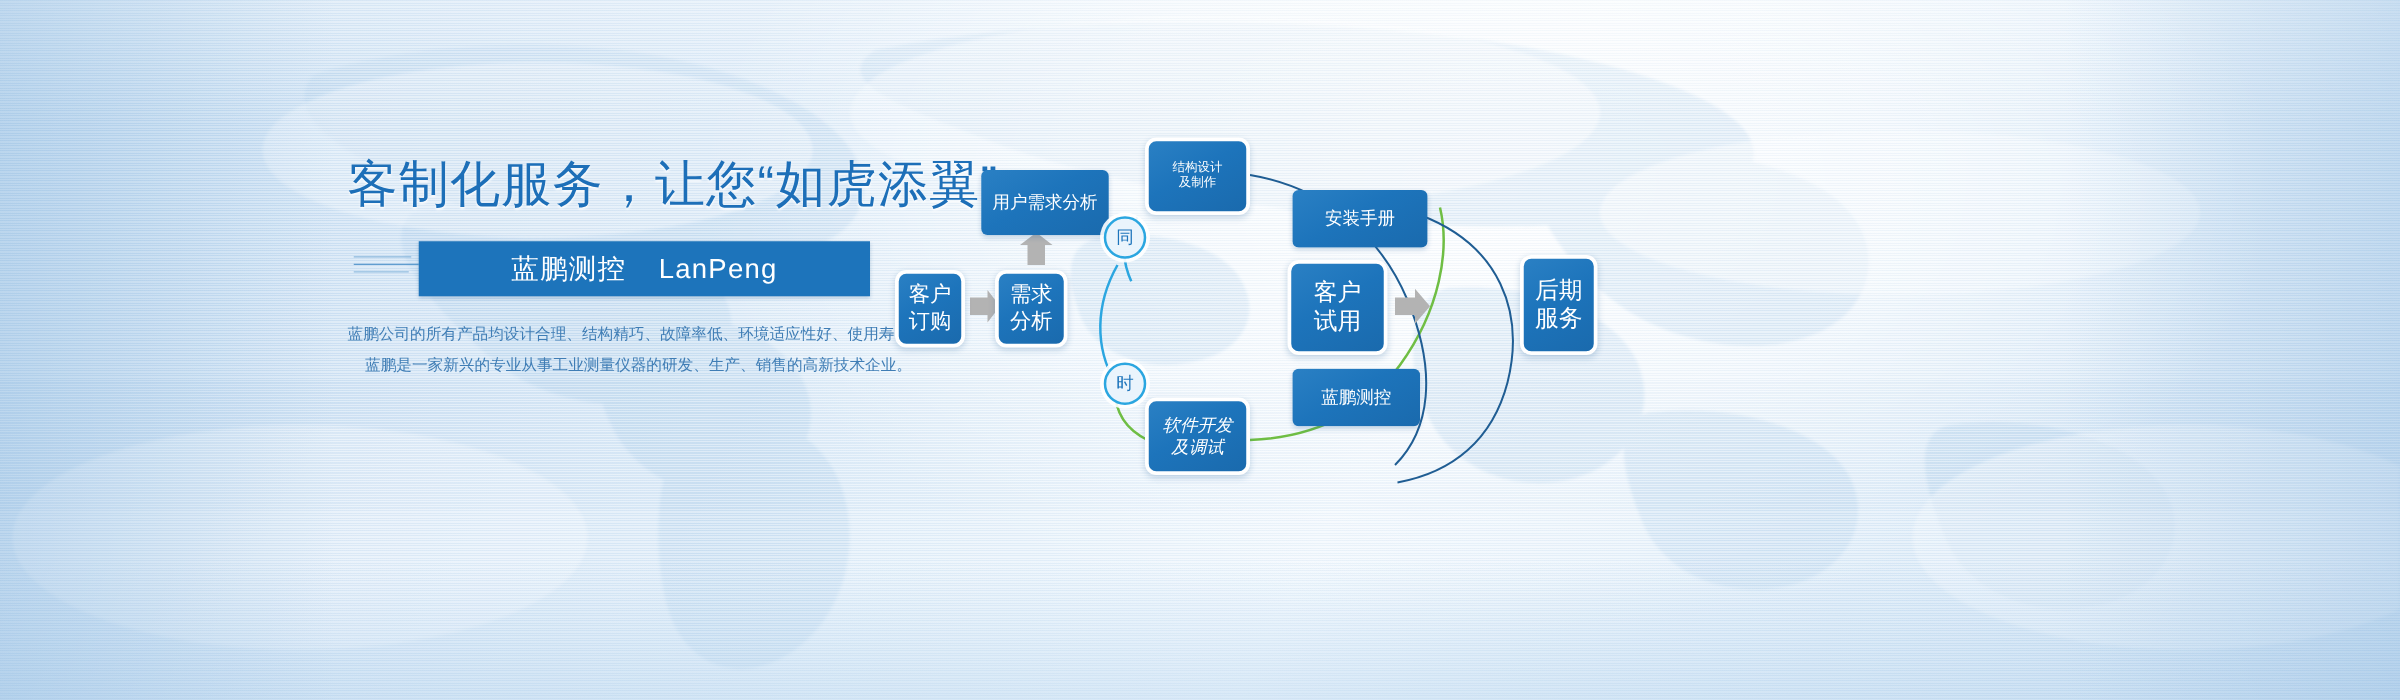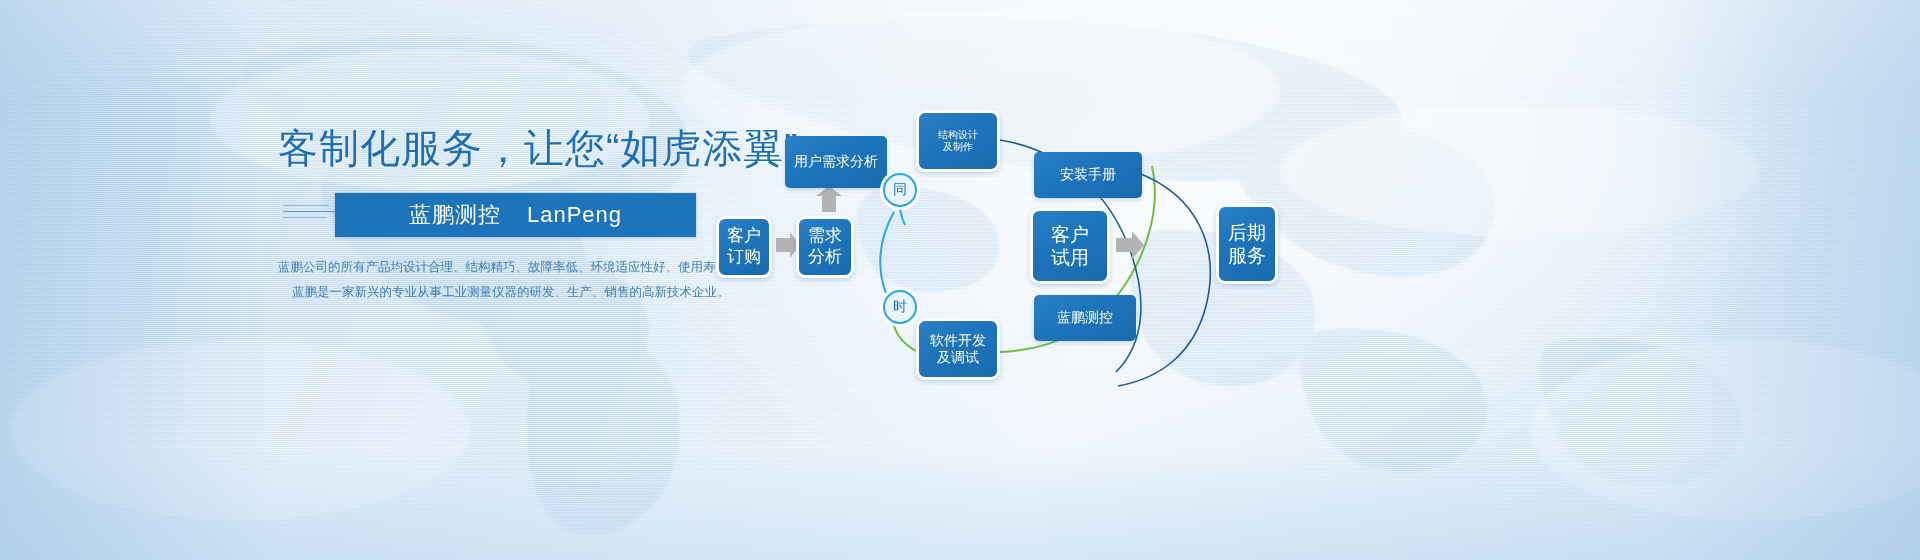--- a/index.html
+++ b/index.html
@@ -162,21 +162,21 @@
     </div>
 
     <div class="node" style="left:96px;top:216px;width:58px;height:62px;font-size:17px;">
       <span>需求<br>分析</span>
     </div>
 
     <div class="node" style="left:216px;top:110px;width:84px;height:62px;font-size:10px;">
       <span>结构设计<br>及制作</span>
     </div>
 
-    <div class="node" style="left:216px;top:318px;width:84px;height:62px;font-size:14px;">
+    <div class="node" style="left:216px;top:318px;width:84px;height:62px;font-size:14px;font-style:italic;">
       <span>软件开发<br>及调试</span>
     </div>
 
     <div class="node flat" style="left:334px;top:152px;width:108px;height:46px;font-size:14px;">
       <span>安装手册</span>
     </div>
 
     <div class="node" style="left:330px;top:208px;width:80px;height:76px;font-size:19px;">
       <span>客户<br>试用</span>
     </div>

